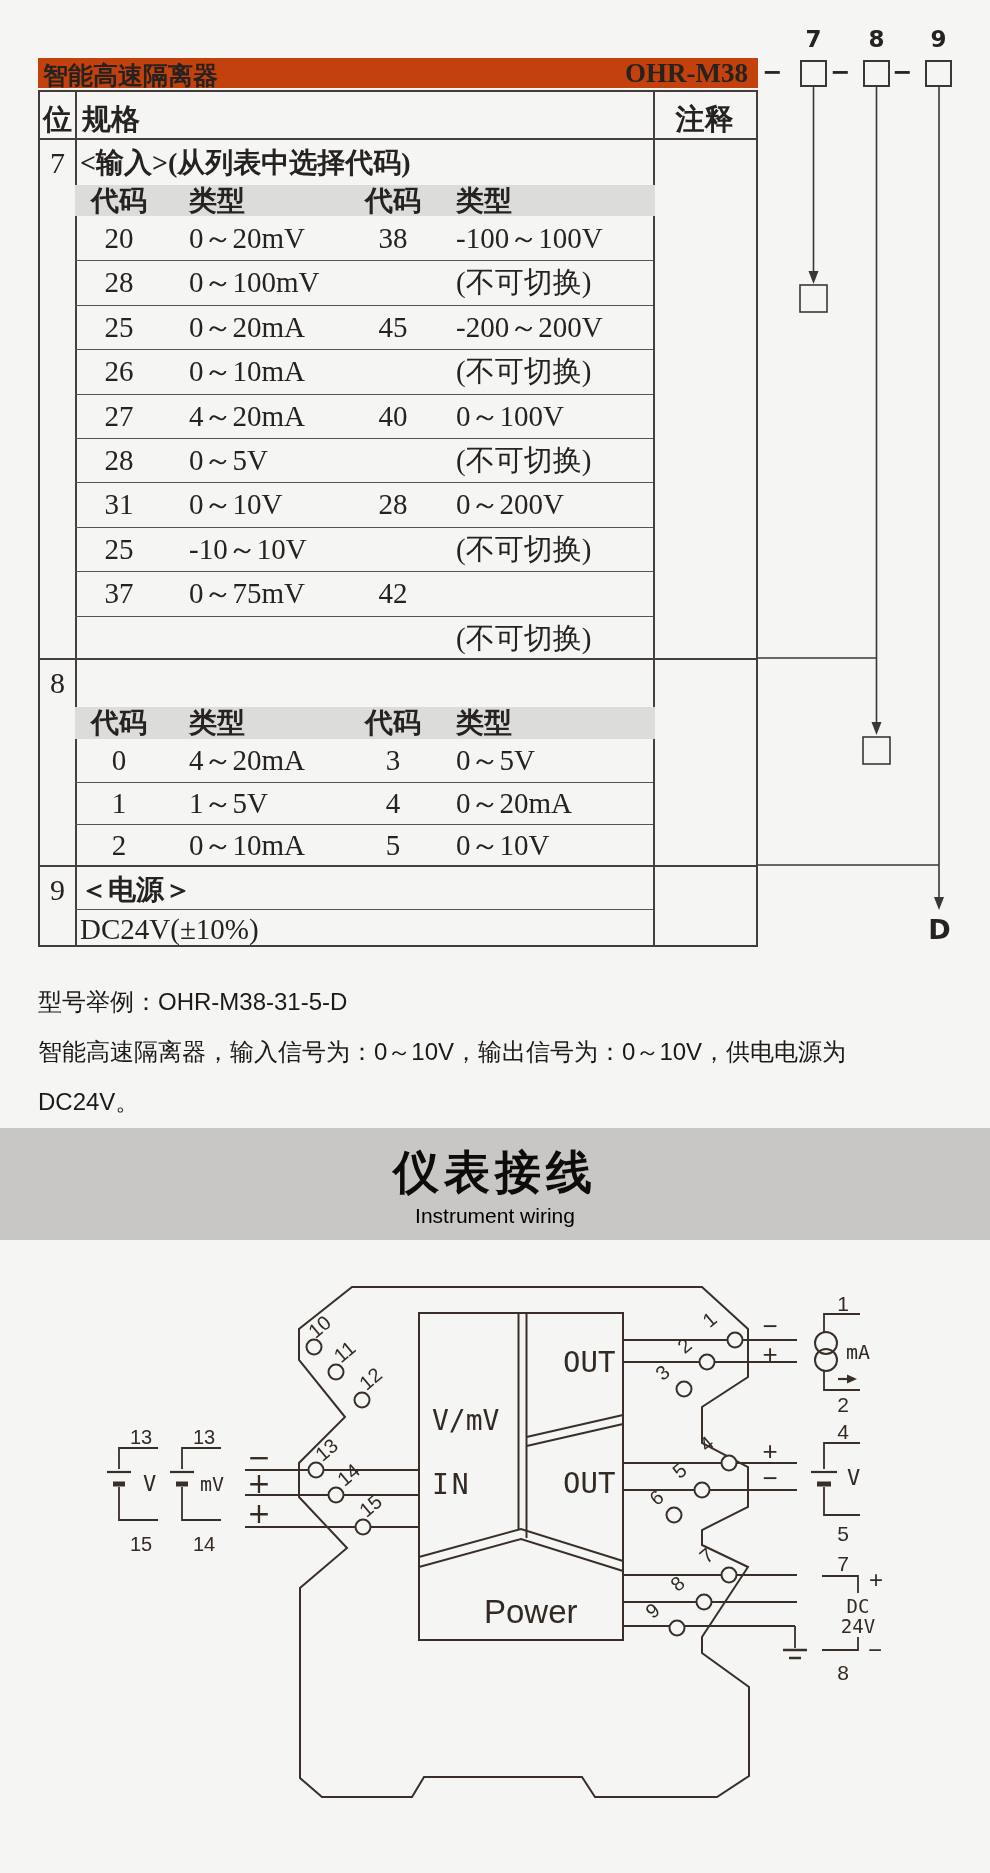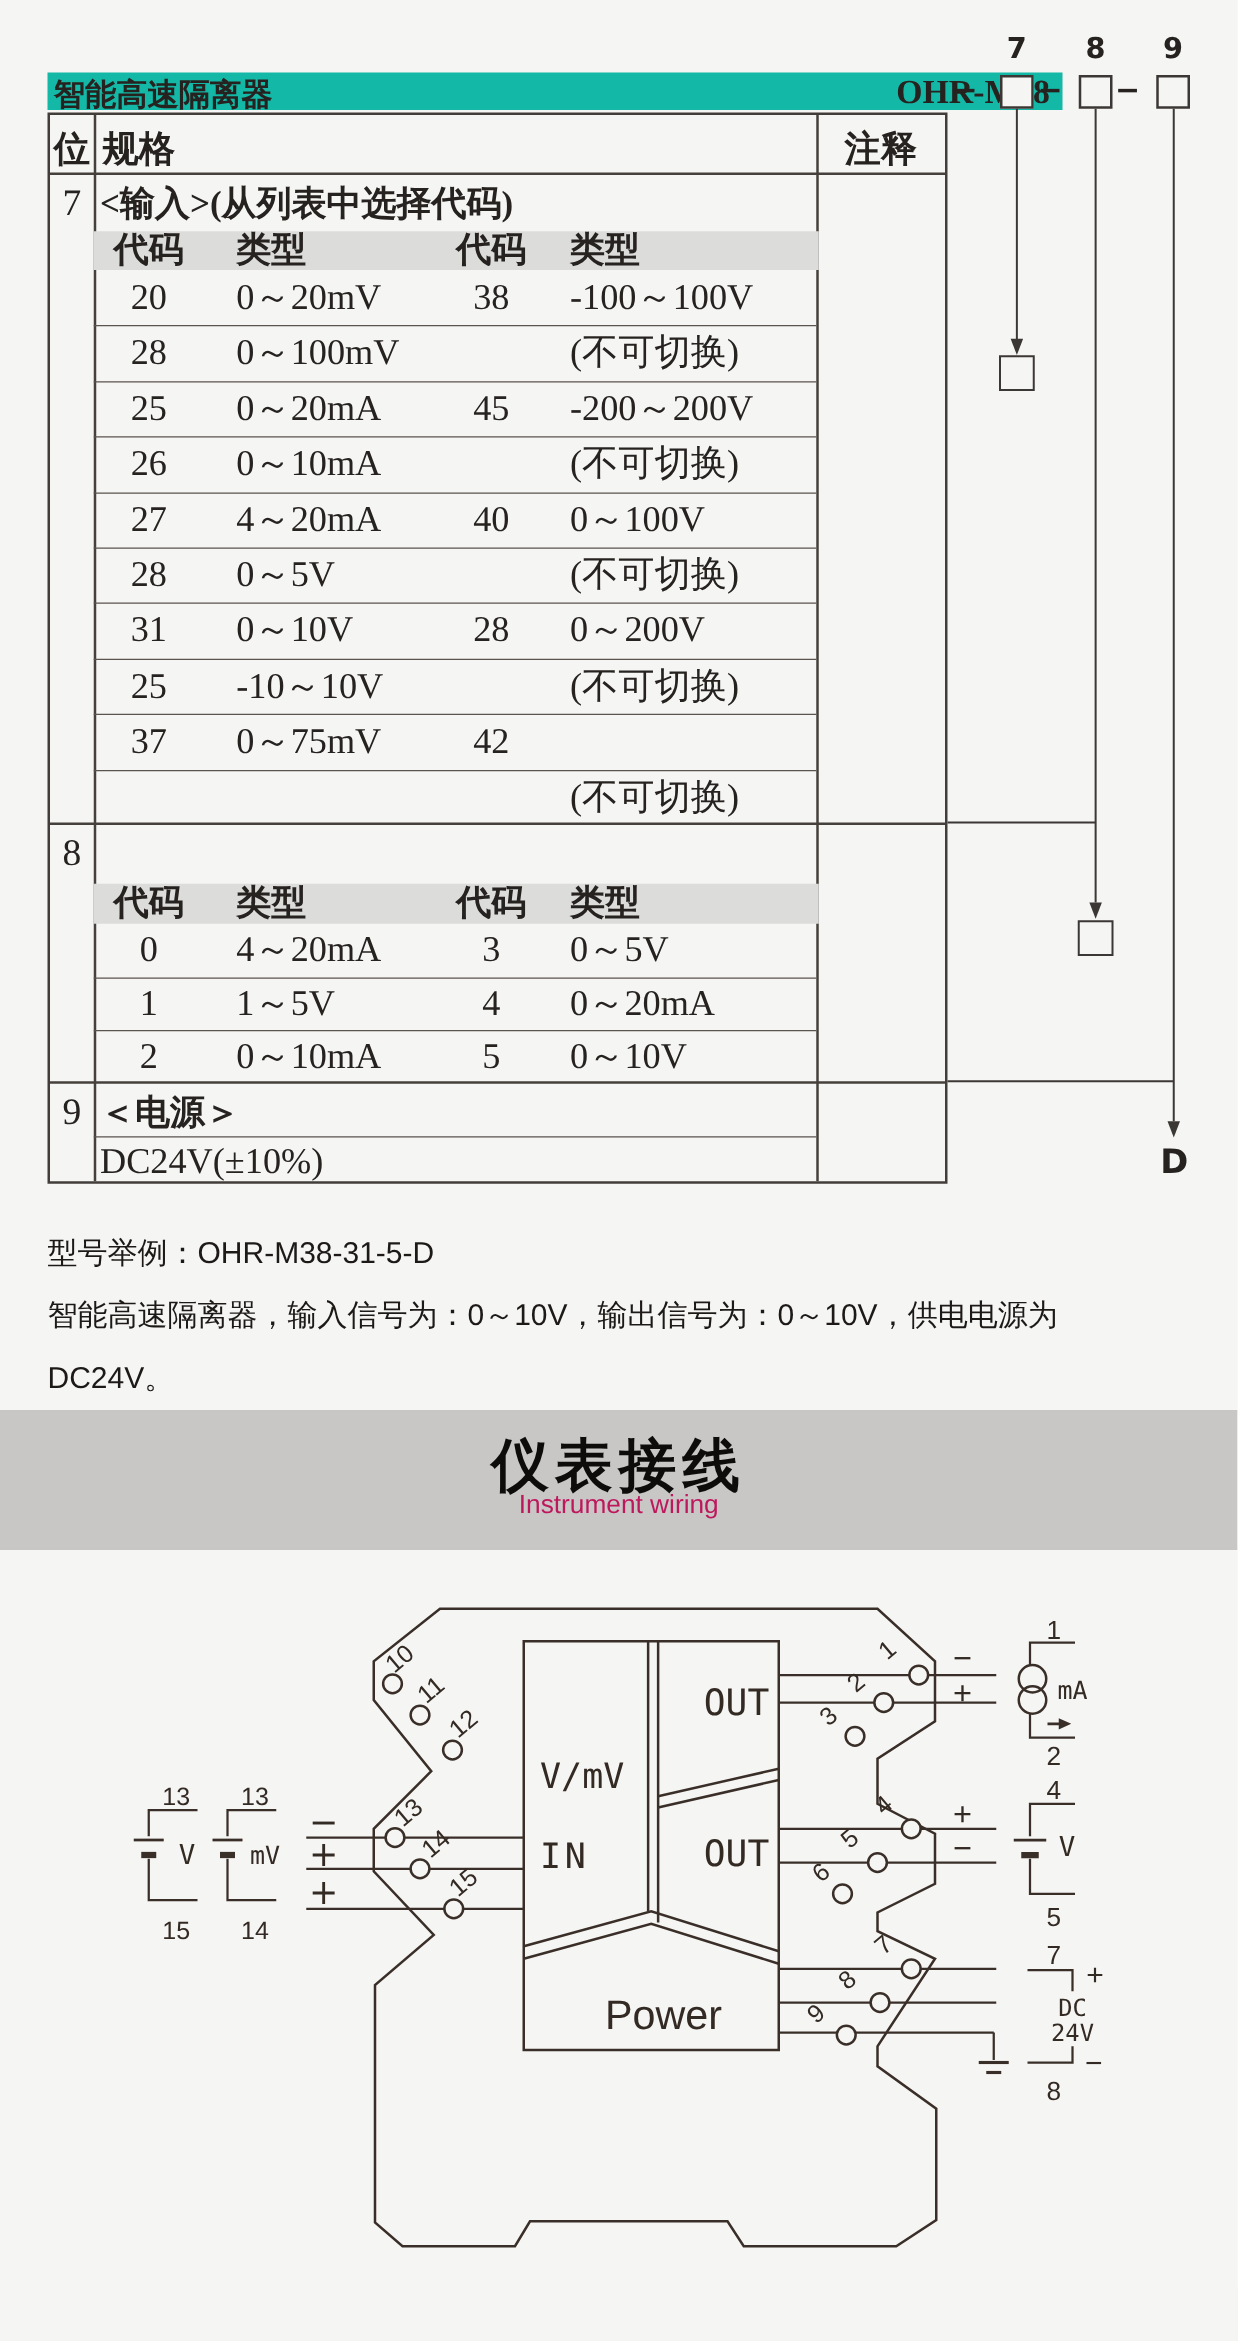--- a/index.html
+++ b/index.html
@@ -1,19 +1,19 @@
 <!DOCTYPE html>
 <html><head>
 <meta charset="utf-8">
 <style>
   html,body{margin:0;padding:0;}
   .page{position:relative;width:990px;height:1873px;background:#f5f5f3;overflow:hidden;
         font-family:"Liberation Sans",sans-serif;color:#262220;}
   
-  .titlebar{position:absolute;left:38px;top:58px;width:812px;height:30px;background:#14b8a6;}
+  .titlebar{position:absolute;left:38px;top:58px;width:720px;height:30px;background:#c2410c;}
   .titlebar .ttl{position:absolute;left:5px;top:1px;font:700 25px "Liberation Serif",serif;white-space:nowrap;}
   .titlebar .mdl{position:absolute;right:10px;top:0px;font:700 27px "Liberation Serif",serif;text-align:right;}
   .digit{position:absolute;width:27px;top:26px;text-align:center;font:700 23px "DejaVu Sans",sans-serif;}
   .dash{position:absolute;width:20px;top:58px;height:30px;line-height:30px;text-align:center;font:700 24px "DejaVu Sans",sans-serif;}
   .cbox{position:absolute;width:27px;height:27px;top:60px;border:2px solid #3b3734;box-sizing:border-box;background:#f5f5f3;}
   .result-d{position:absolute;left:926px;top:914px;width:27px;text-align:center;font:700 27px "DejaVu Sans",sans-serif;}
   .overlay{position:absolute;left:0;top:0;pointer-events:none;}
   
   .spec-table{position:absolute;left:38px;top:90px;width:720px;height:857px;border:2px solid #423d3a;box-sizing:border-box;}
   .vl{position:absolute;top:0;width:2px;height:853px;background:#45403c;}
@@ -30,21 +30,21 @@
   .c0{left:35px;width:88px;text-align:center;}
   .c1{left:149px;}
   .c2{left:314px;width:78px;text-align:center;}
   .c3{left:416px;}
   .subh{font:700 28px "Liberation Serif",serif;}
   
   .example{position:absolute;left:38px;font:400 24px "Liberation Sans",sans-serif;white-space:nowrap;color:#1c1917;}
   
   .banner{position:absolute;left:0;top:1128px;width:990px;height:112px;background:#c8c7c5;text-align:center;}
   .banner-cn{position:absolute;left:0;width:990px;top:14px;font:700 46px "Liberation Sans",sans-serif;letter-spacing:5px;color:#0d0c0b;}
-  .banner-en{position:absolute;left:0;width:990px;top:64px;font:400 21px "Liberation Sans",sans-serif;color:#be185d;}
+  .banner-en{position:absolute;left:0;width:990px;top:76px;font:400 21px "Liberation Sans",sans-serif;color:#000000;}
   
   .wiring{position:absolute;left:0;top:1253px;}
   .wiring text{fill:#342a24;}
   .mono{font-family:"DejaVu Sans Mono",monospace;}
   .sans{font-family:"Liberation Sans",sans-serif;}
 </style>
 </head>
 <body>
 
 <div class="page">

